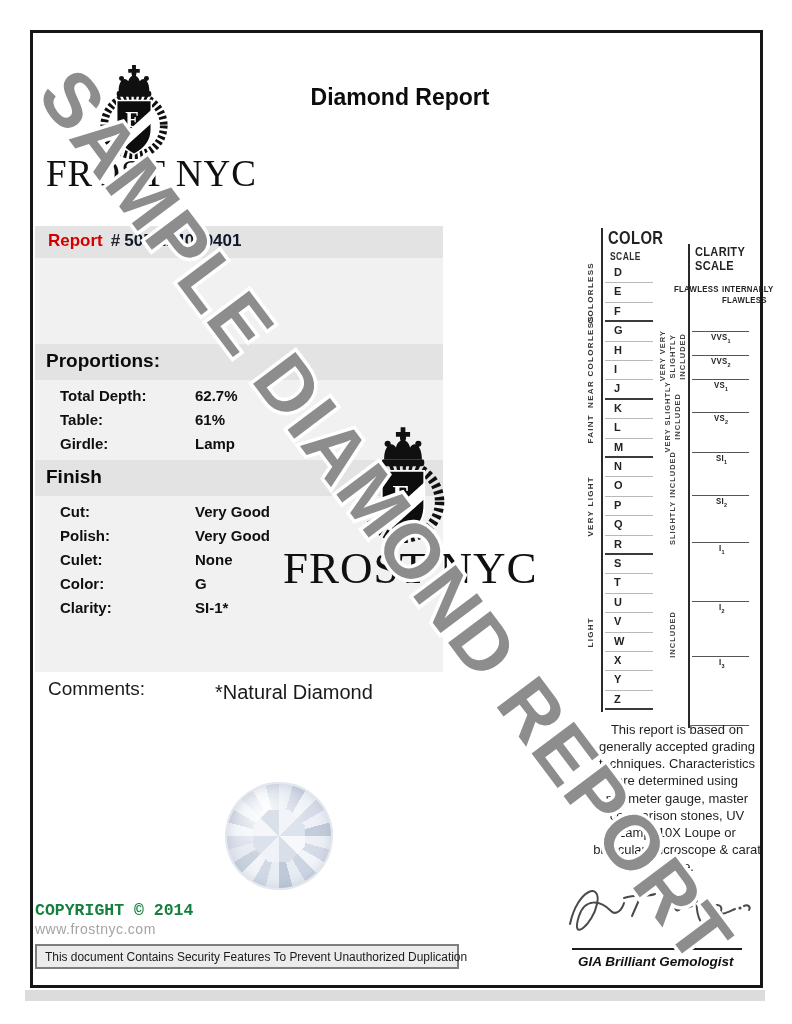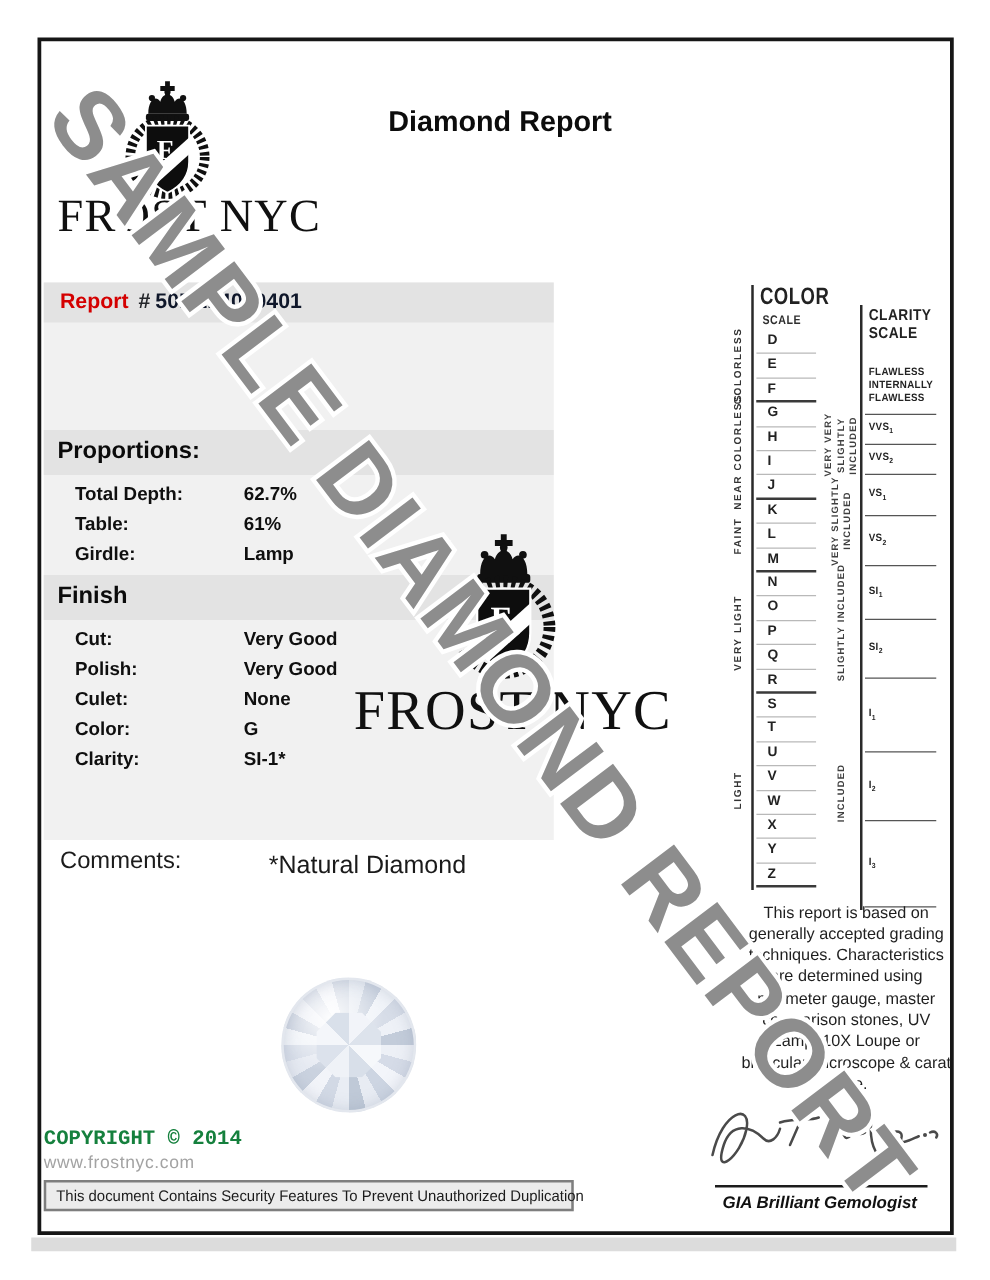--- a/index.html
+++ b/index.html
@@ -44,21 +44,21 @@
   .cs-sub{font-size:10px;font-weight:bold;letter-spacing:.5px;transform:scaleX(.85);transform-origin:left;color:#2e2e2e;}
   .cl-title{font-size:12.5px;font-weight:bold;letter-spacing:.4px;transform:scaleX(.88);transform-origin:left;color:#222;}
   .crow{height:19.4px;box-sizing:border-box;border-bottom:1px solid #b9b9b9;font-size:11px;font-weight:bold;color:#222;padding-left:9px;line-height:17px;}
   .cgroup{box-sizing:border-box;border-bottom:2px solid #3a3a3a;overflow:hidden;}
   .cgroup:last-child{border-bottom:2px solid #3a3a3a;}
   .cgroup .crow:last-child{border-bottom:none;}
   .vtext{writing-mode:vertical-rl;transform:rotate(180deg);font-size:7.5px;letter-spacing:1px;font-weight:bold;color:#3f3f3f;white-space:pre;}
   .color-vlabel{position:absolute;left:0;width:15px;display:flex;align-items:center;justify-content:center;}
   .color-vlabel .vtext{font-size:8px;letter-spacing:1.3px;color:#333;}
   .clarity-vlabel{position:absolute;left:0;width:30px;display:flex;align-items:center;justify-content:center;gap:1px;}
-  .ccell{box-sizing:border-box;border-bottom:1px solid #555;display:flex;flex-direction:column;justify-content:center;padding-left:3px;font-size:8.5px;font-weight:bold;color:#242424;letter-spacing:.3px;}
+  .ccell{box-sizing:border-box;border-bottom:1px solid #555;display:flex;flex-direction:row;justify-content:center;padding-left:3px;font-size:8.5px;font-weight:bold;color:#242424;letter-spacing:.3px;}
   .ccell sub{font-size:70%;}
   .ccell .gline{line-height:1.25;transform:scaleX(.92);transform-origin:left;white-space:nowrap;}
   .ccell .gwrap{white-space:normal;width:48px;}
   
   .disclaimer{left:591px;top:721px;width:172px;font-size:13px;line-height:1.32;text-align:center;color:#1f1f1f;}
   .sig-line{left:572px;top:948px;width:170px;height:2px;background:#1c1c1c;}
   .sig-title{left:578px;top:954px;font-size:13.5px;font-weight:bold;font-style:italic;color:#111;}
   
   .copyright{left:35px;top:901px;font-size:16.5px;font-weight:bold;color:#15803d;font-family:Liberation Mono, monospace;}
   .website{left:35px;top:921px;font-size:14px;color:#a3a3a3;letter-spacing:.5px;}

